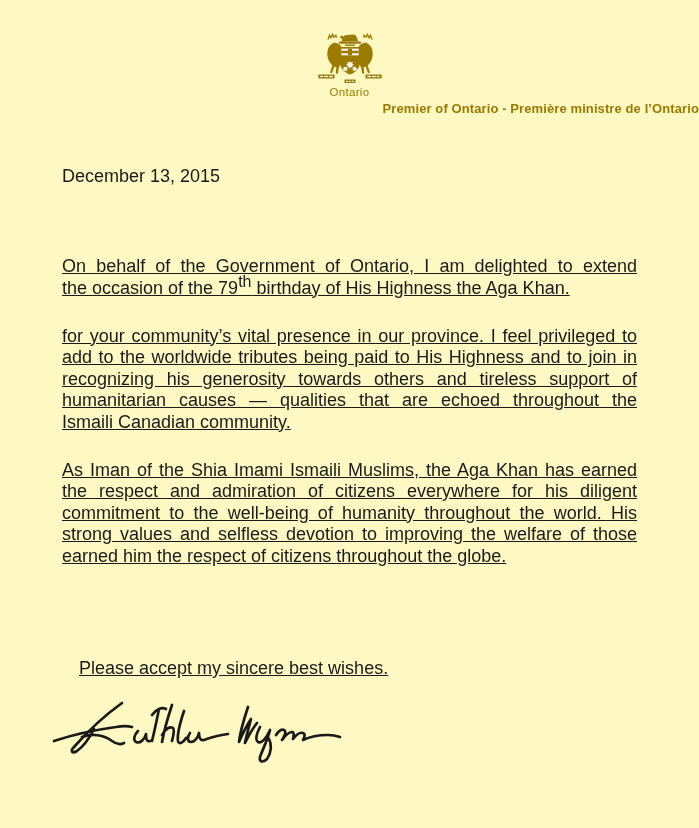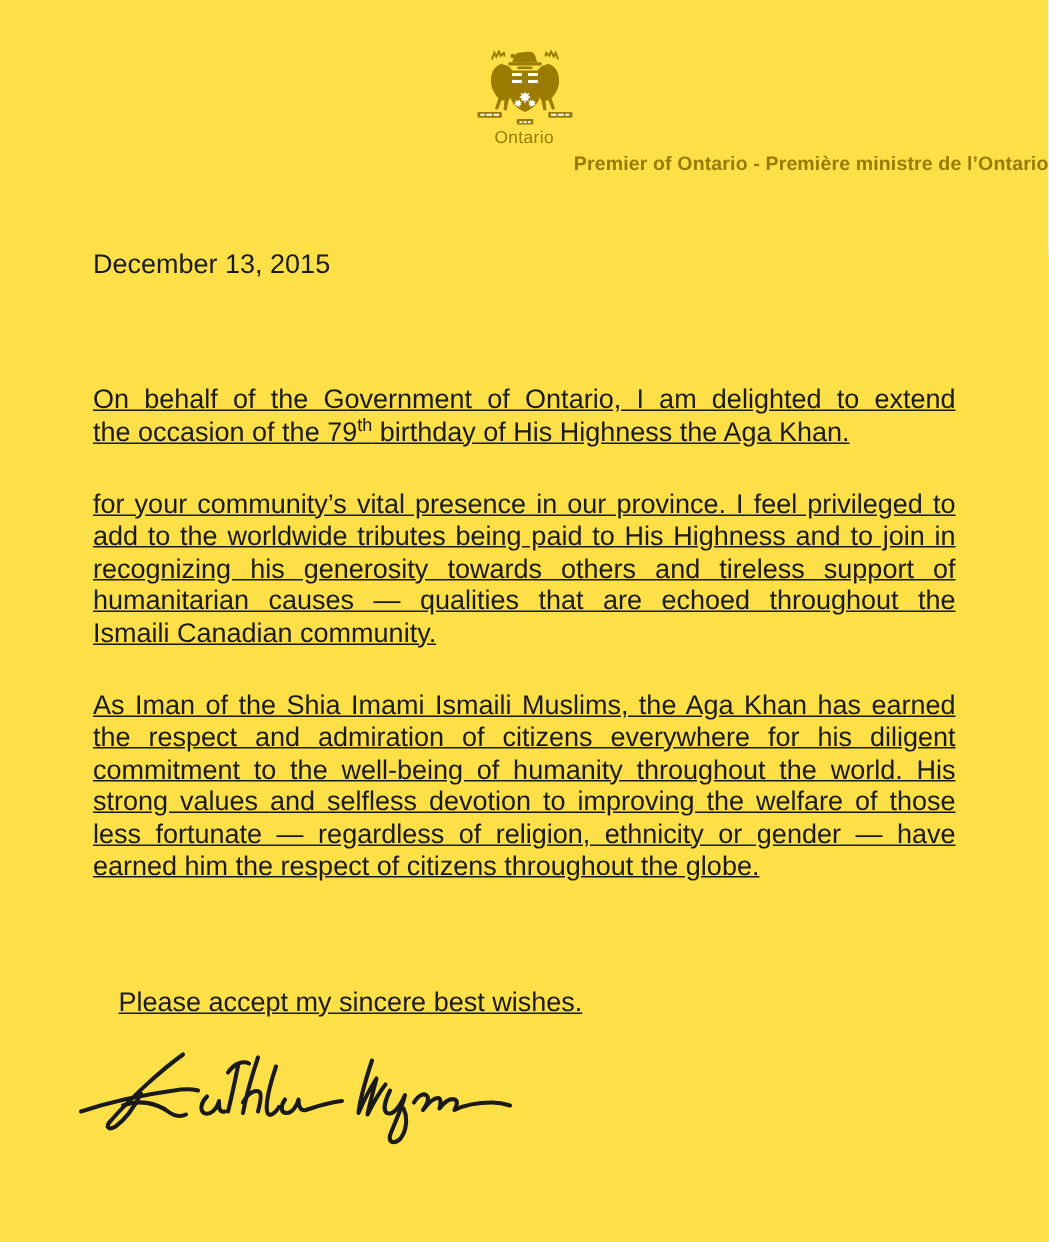--- a/index.html
+++ b/index.html
@@ -1,36 +1,36 @@
 <!DOCTYPE html>
 <html><head>
 <meta charset="utf-8">
 <style>
   html,body{margin:0;padding:0;background:#ffffff;}
   .page{
-    position:relative;width:699px;height:828px;background:#fde047;
+    position:relative;width:699px;height:828px;background:#fef9c3;
     font-family:"Liberation Sans",sans-serif;color:#1a1a1a;overflow:hidden;
   }
   .crest{position:absolute;top:33px;left:0;right:0;text-align:center;}
   .crest svg{display:block;margin:0 auto;}
   .crest-label{font-size:11.5px;color:#9a7a00;margin-top:0;letter-spacing:.3px;}
   .banner{
     position:absolute;top:101px;left:0;right:0;text-align:right;
     font-weight:bold;font-size:13px;color:#9a7a00;letter-spacing:.1px;
   }
   .date{position:absolute;top:166px;left:62px;font-size:18px;}
   .title{
     position:absolute;top:211px;left:0;right:0;margin:0;text-align:center;
     font-size:21px;font-weight:bold;font-variant:small-caps;color:#000;letter-spacing:.2px;
   }
   .body{position:absolute;top:256px;left:62px;width:575px;font-size:18px;line-height:21.5px;text-decoration:underline;}
   .para{margin:0 0 26.5px 0;}
   .line{text-align:justify;text-align-last:justify;}
   .line.last{text-align-last:left;}
-  sup{font-size:12px;line-height:0;}
+  sup{font-size:16px;line-height:0;}
   .closing{margin-top:0;margin-left:17px;}
   .signature{position:absolute;left:52px;top:697px;}
   .signer{position:absolute;left:62px;top:768px;font-size:19px;font-weight:bold;line-height:20px;color:#111;}
 </style>
 </head>
 <body>
 
 <div class="page">
 
   <div class="crest">
@@ -99,21 +99,20 @@
         <div class="line"><span>add to the worldwide tributes being paid to His Highness and to join in</span></div>
         <div class="line"><span>recognizing his generosity towards others and tireless support of</span></div>
         <div class="line"><span>humanitarian causes — qualities that are echoed throughout the</span></div>
         <div class="line last"><span>Ismaili Canadian community.</span></div>
       </div>
       <div class="para">
         <div class="line"><span>As Iman of the Shia Imami Ismaili Muslims, the Aga Khan has earned</span></div>
         <div class="line"><span>the respect and admiration of citizens everywhere for his diligent</span></div>
         <div class="line"><span>commitment to the well-being of humanity throughout the world. His</span></div>
         <div class="line"><span>strong values and selfless devotion to improving the welfare of those</span></div>
-        <div class="line"><span>less fortunate — regardless of religion, ethnicity or gender — have</span></div>
         <div class="line last"><span>earned him the respect of citizens throughout the globe.</span></div>
       </div>
     </div>
 
   <div class="body" style="top:658px;">
     <div class="closing">Please accept my sincere best wishes.</div>
   </div>
 
   <svg class="signature" width="290" height="66" viewBox="0 0 290 66" aria-hidden="true">
     <g fill="none" stroke="#1a1a1a" stroke-width="2.7" stroke-linecap="round" stroke-linejoin="round">

